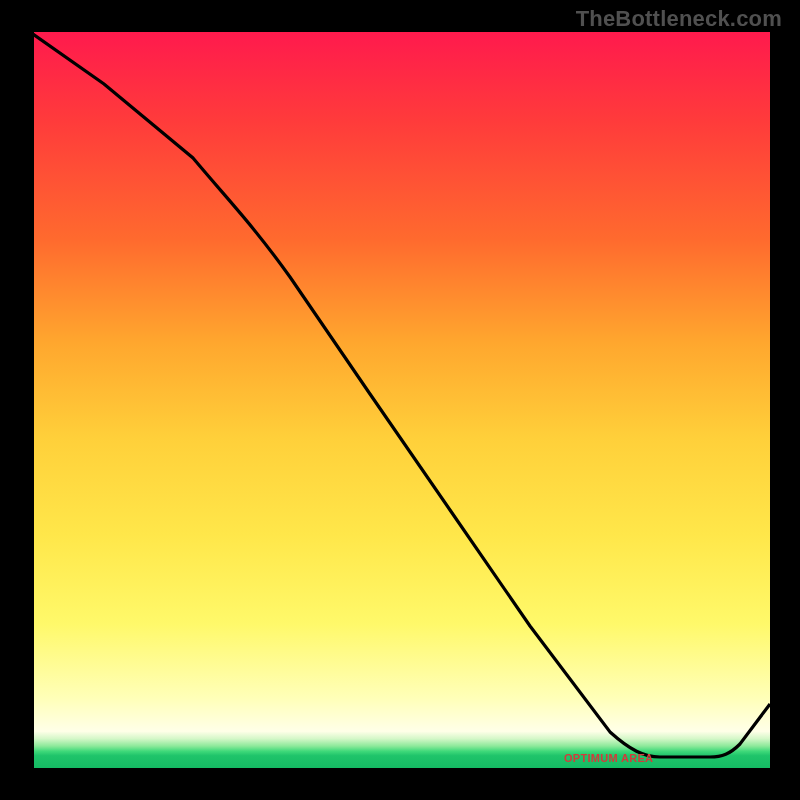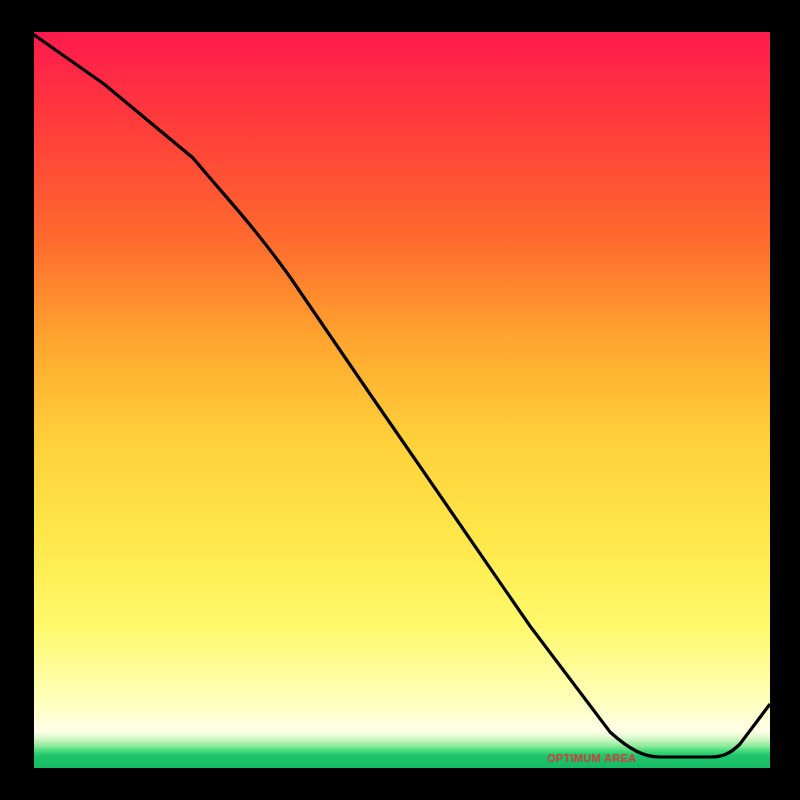--- a/index.html
+++ b/index.html
@@ -77,35 +77,36 @@
     font-weight: 700;
     letter-spacing: 0.3px;
     white-space: nowrap;
   }
 </style>
 </head>
 <body>
 
 <div class="frame">
 
+  <div class="watermark">TheBottleneck.com</div>
 
   <div class="plot-area"></div>
 
   <svg class="curve" viewBox="0 0 740 740" preserveAspectRatio="none">
     <path d="M 0 0
              L 74 52
              L 163 126
              C 200 170, 222 192, 260 245
              L 340 362
              L 420 478
              L 500 594
              L 580 700
              C 600 718, 614 725, 630 725
              L 680 725
              C 692 725, 700 722, 710 712
              L 740 672" fill="none" stroke="#000" stroke-width="3.2"></path>
   </svg>
 
   <div class="axis-border"></div>
 
-  <div class="bottom-label" style="left: 547px; top: 752px;">OPTIMUM AREA</div>
+  <div class="bottom-label" style="left: 564px; top: 752px;">OPTIMUM AREA</div>
 
 </div>
 
 </body></html>

